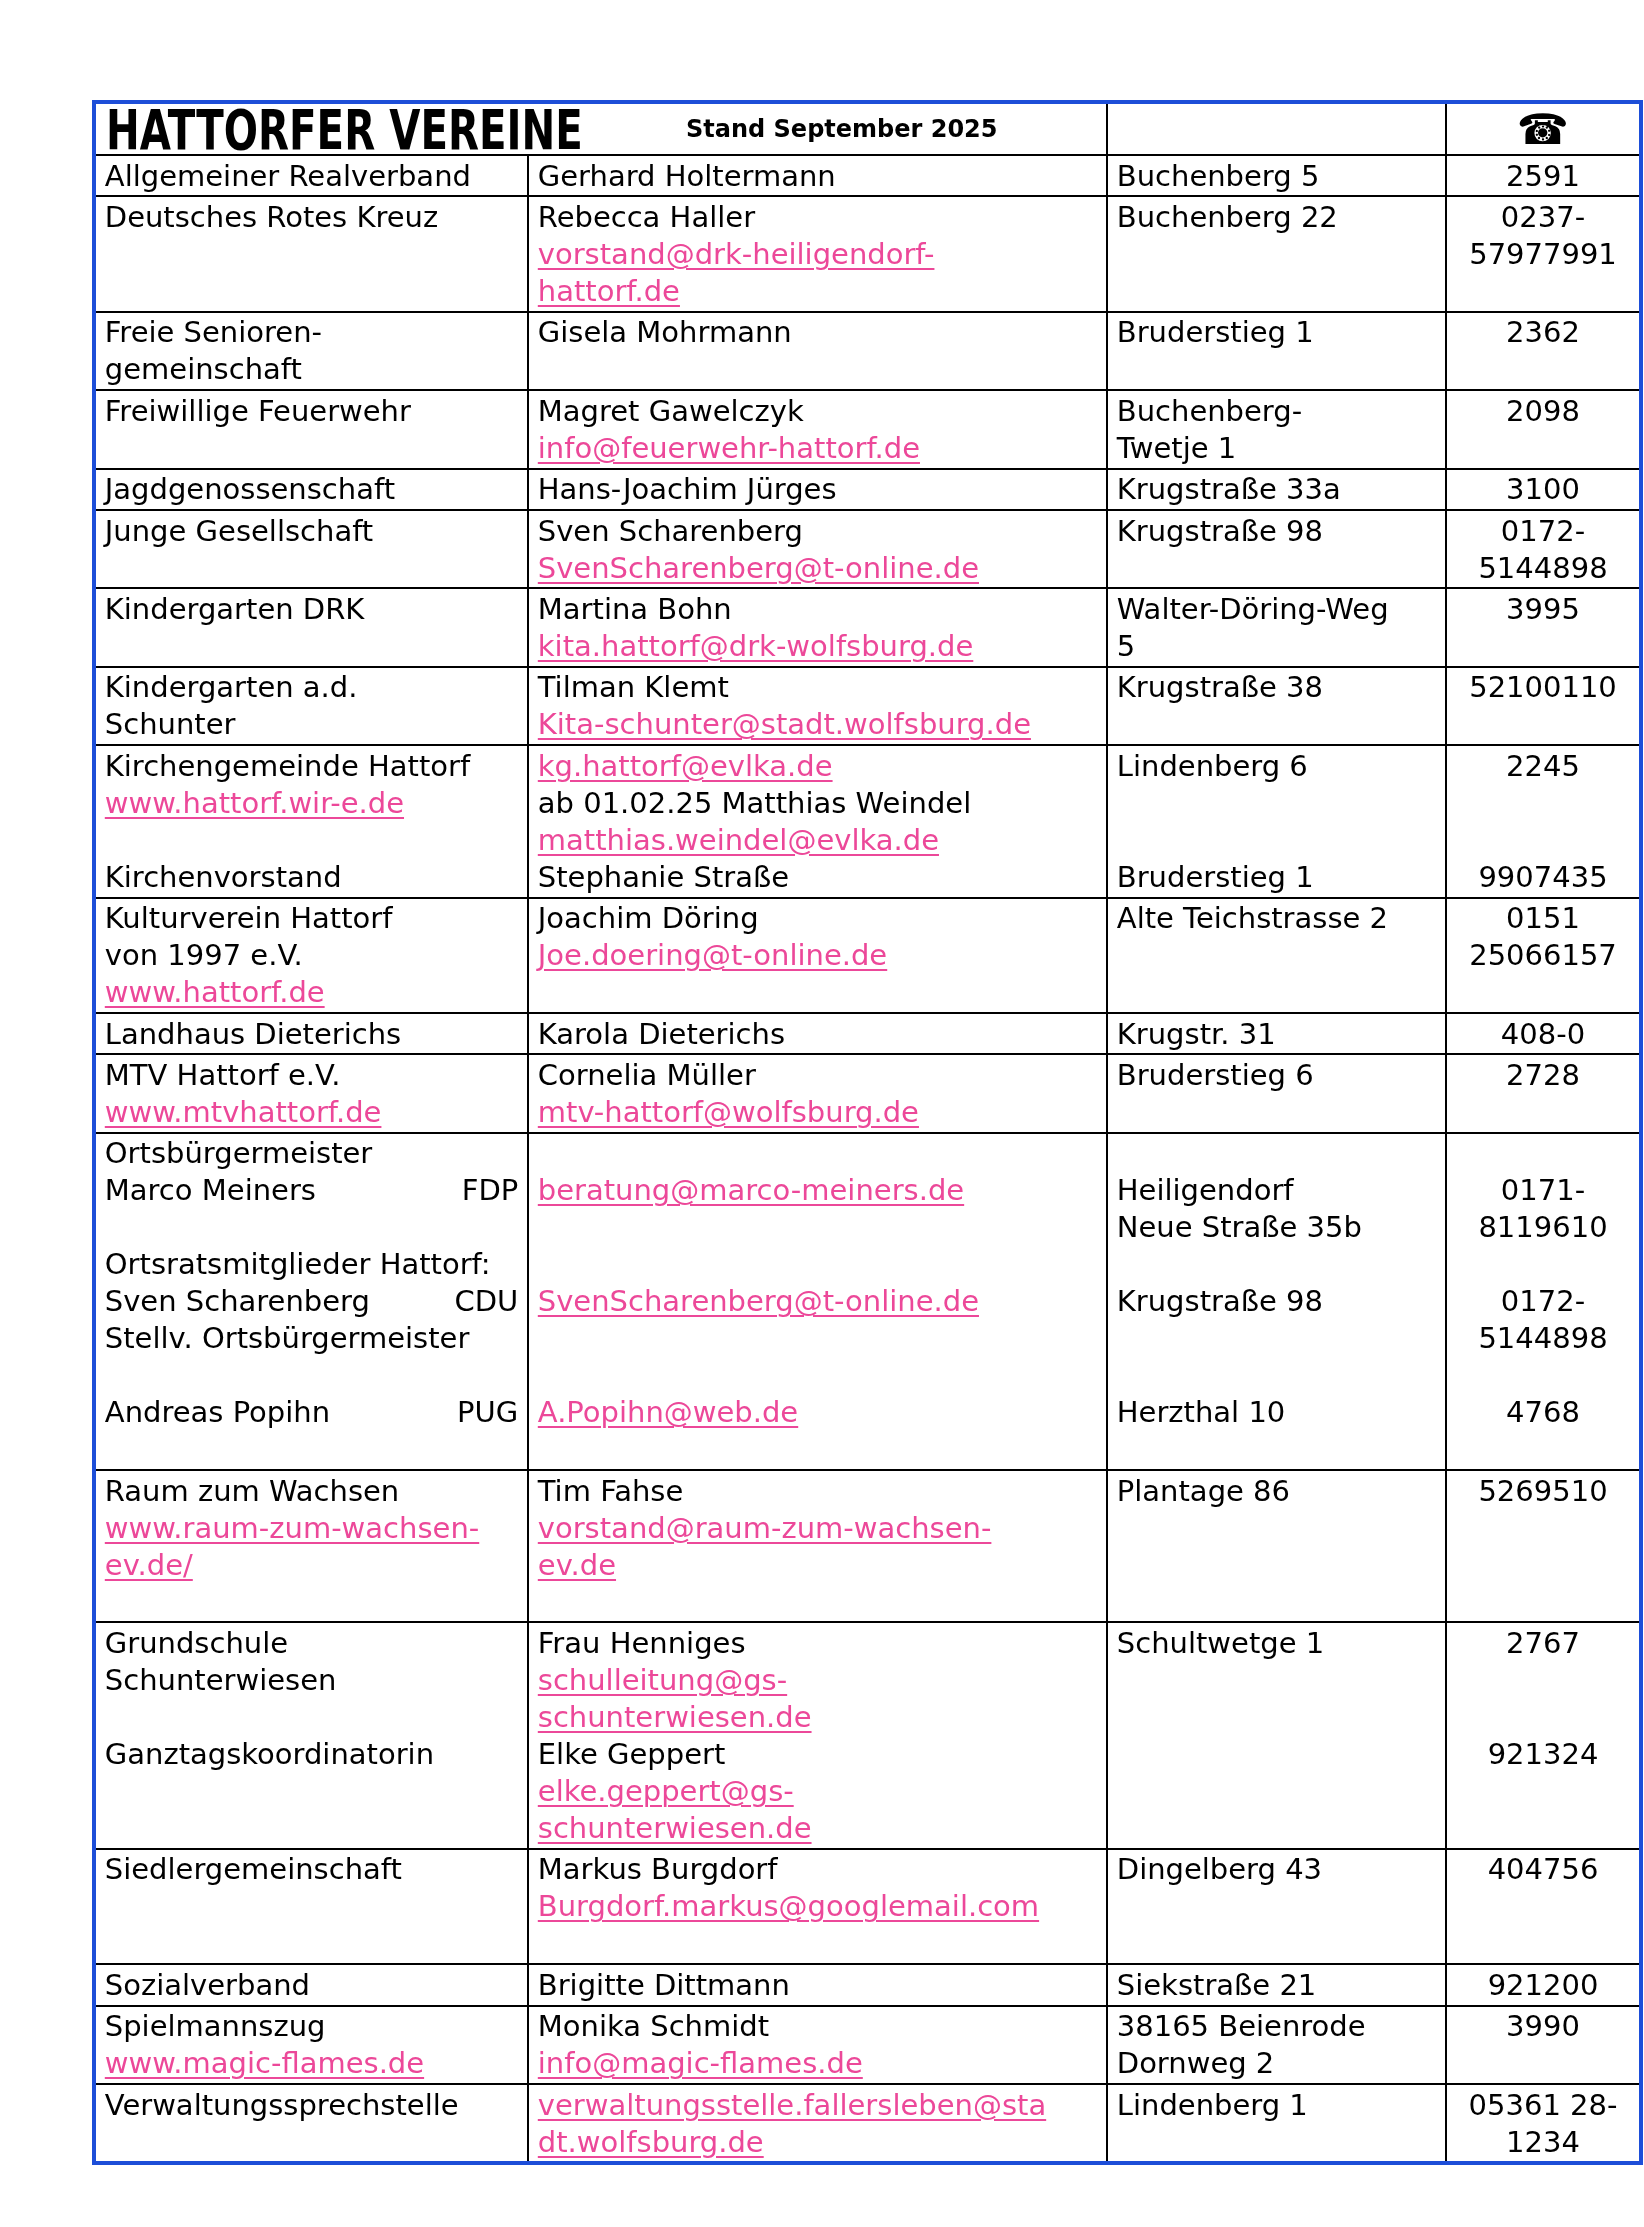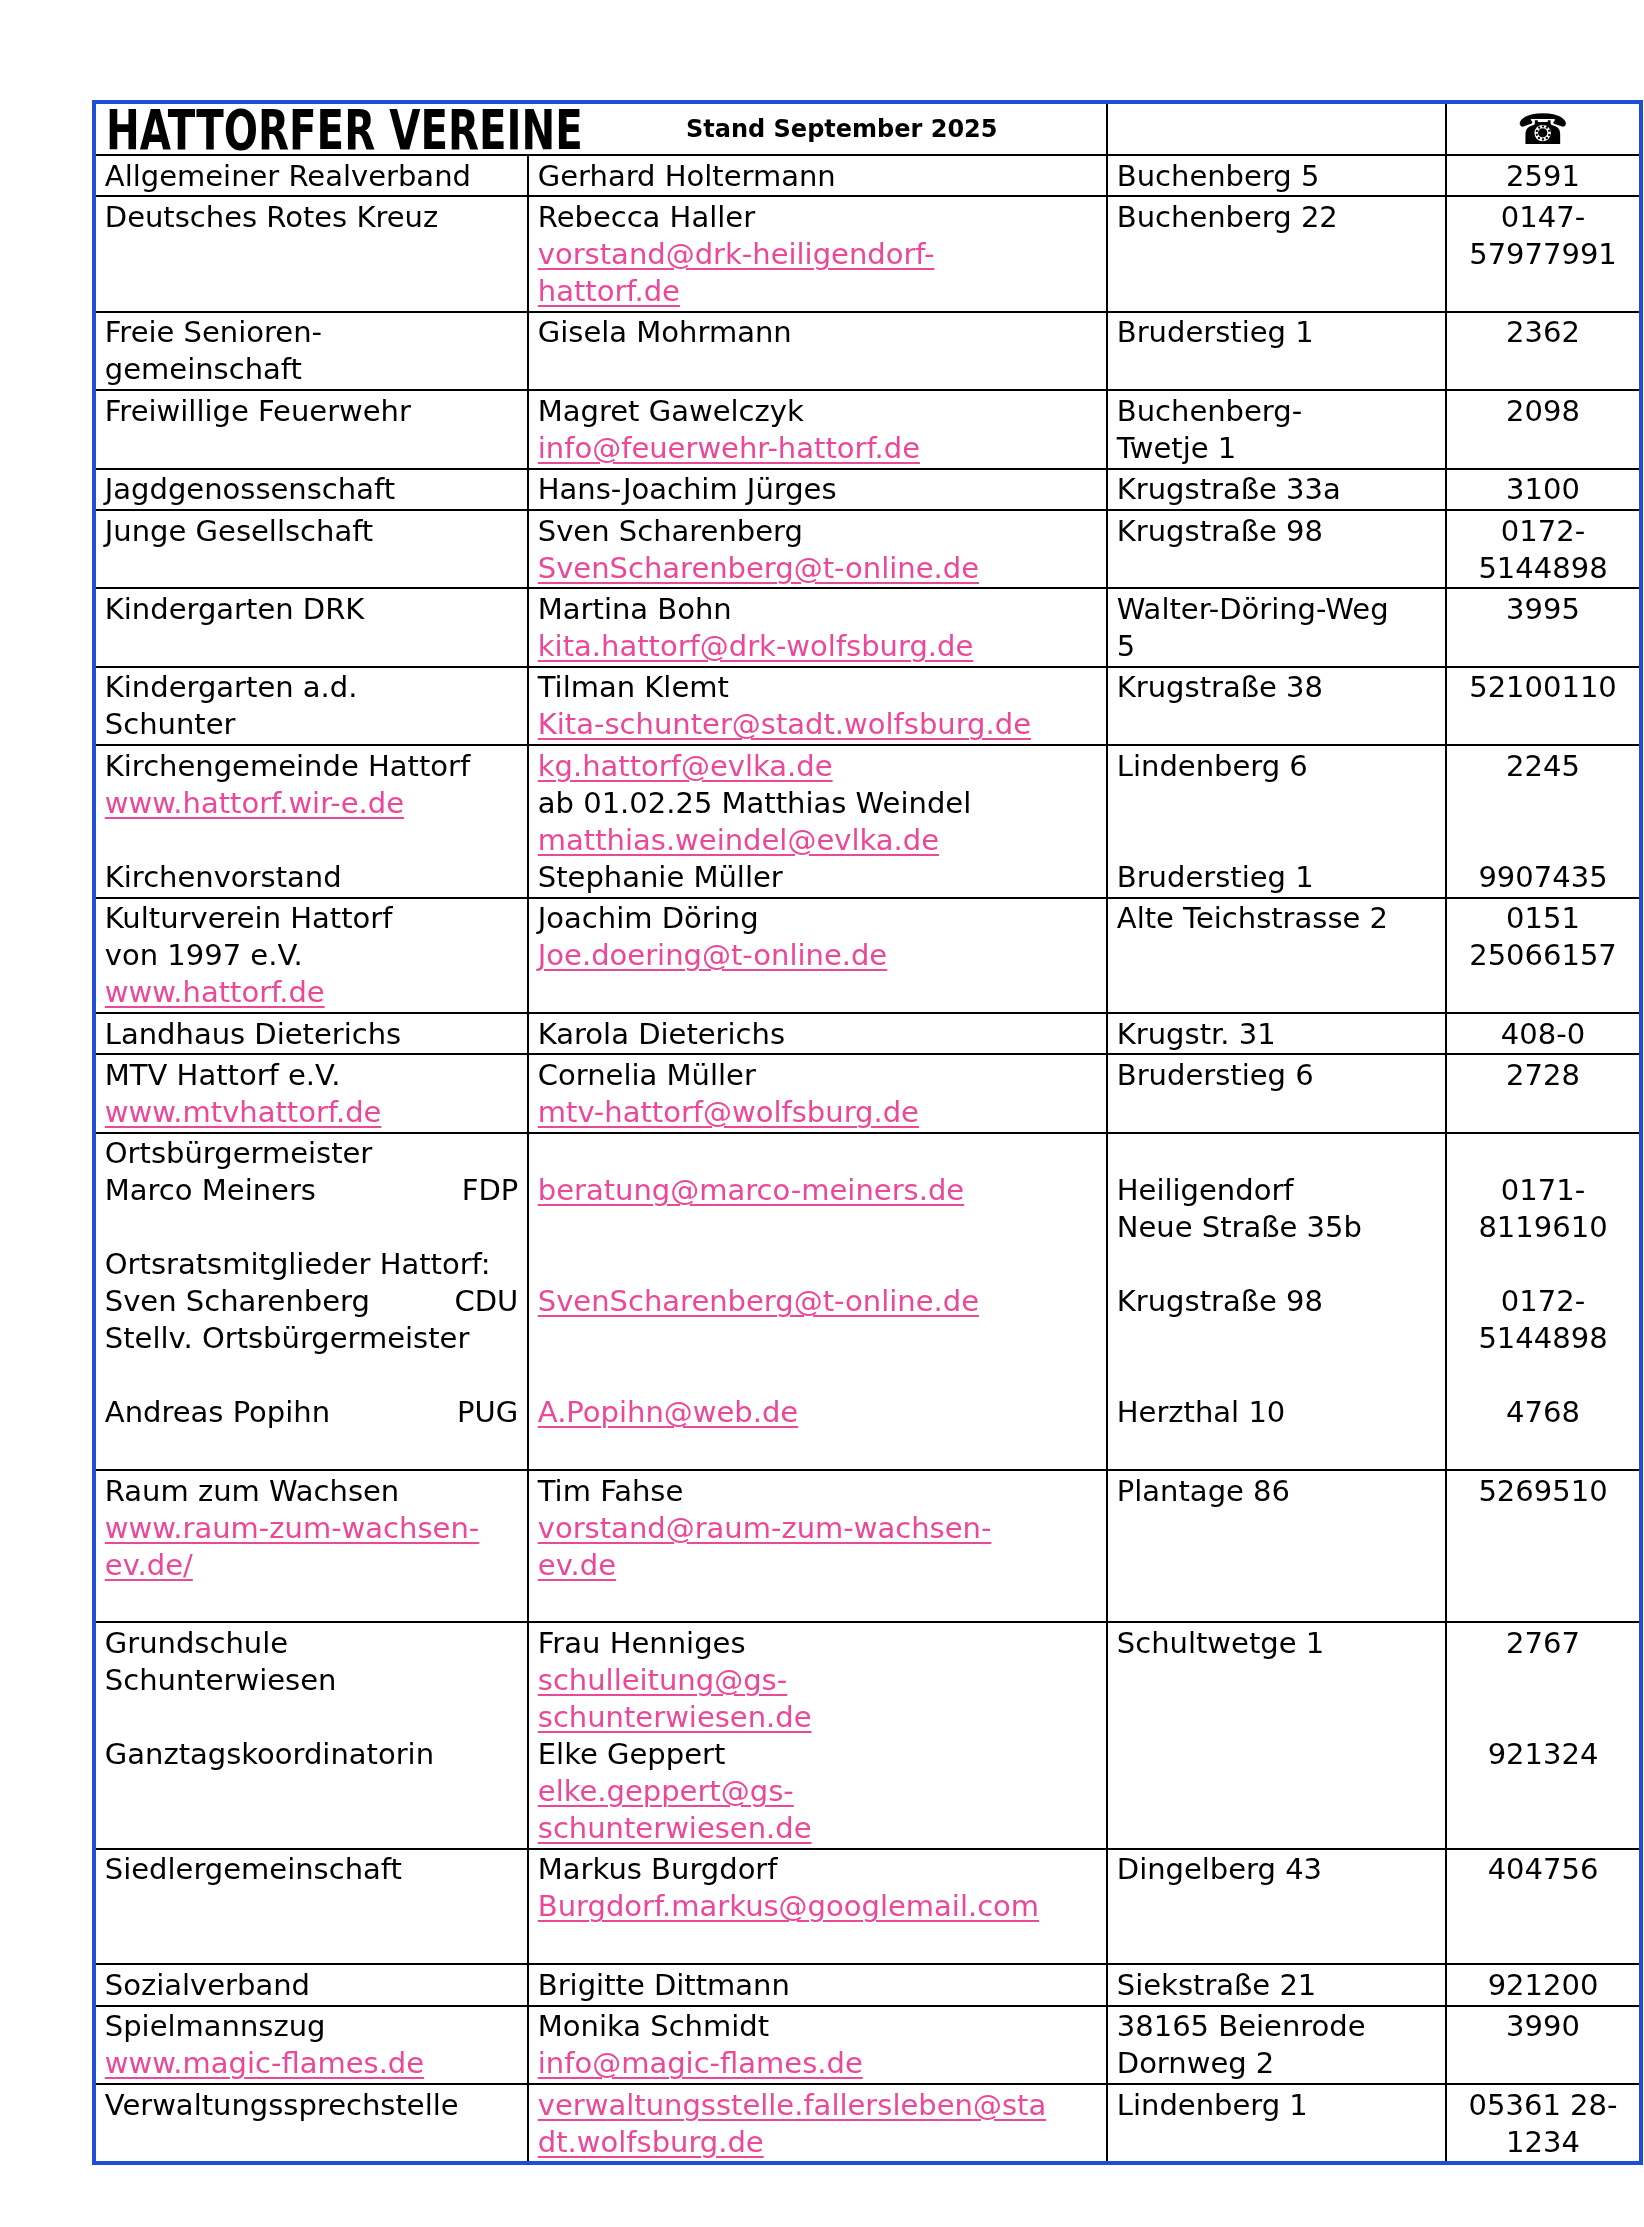--- a/index.html
+++ b/index.html
@@ -126,21 +126,21 @@
           </td>
           <td class="contact">
             <div class="line">Rebecca Haller</div>
             <div class="line"><a class="doc-link" href="#">vorstand@drk-heiligendorf-</a></div>
             <div class="line"><a class="doc-link" href="#">hattorf.de</a></div>
           </td>
           <td class="address">
             <div class="line">Buchenberg 22</div>
           </td>
           <td class="phone">
-            <div class="line">0147-</div>
+            <div class="line">0237-</div>
             <div class="line">57977991</div>
           </td>
         </tr>
         <tr>
           <td class="club">
             <div class="line">Freie Senioren-</div>
             <div class="line">gemeinschaft</div>
           </td>
           <td class="contact">
             <div class="line">Gisela Mohrmann</div>
@@ -234,21 +234,21 @@
           <td class="club">
             <div class="line">Kirchengemeinde Hattorf</div>
             <div class="line"><a class="doc-link" href="#">www.hattorf.wir-e.de</a></div>
             <div class="line">&nbsp;</div>
             <div class="line">Kirchenvorstand</div>
           </td>
           <td class="contact">
             <div class="line"><a class="doc-link" href="#">kg.hattorf@evlka.de</a></div>
             <div class="line">ab 01.02.25 Matthias Weindel</div>
             <div class="line"><a class="doc-link" href="#">matthias.weindel@evlka.de</a></div>
-            <div class="line">Stephanie Müller</div>
+            <div class="line">Stephanie Straße</div>
           </td>
           <td class="address">
             <div class="line">Lindenberg 6</div>
             <div class="line">&nbsp;</div>
             <div class="line">&nbsp;</div>
             <div class="line">Bruderstieg 1</div>
           </td>
           <td class="phone">
             <div class="line">2245</div>
             <div class="line">&nbsp;</div>

